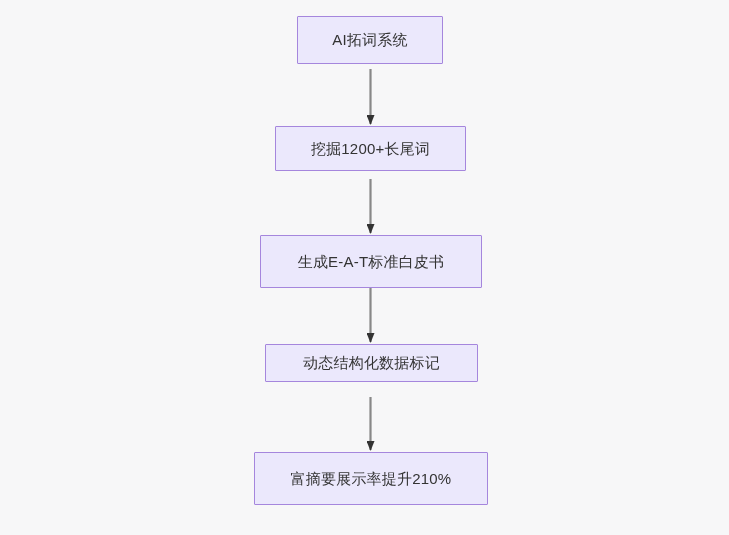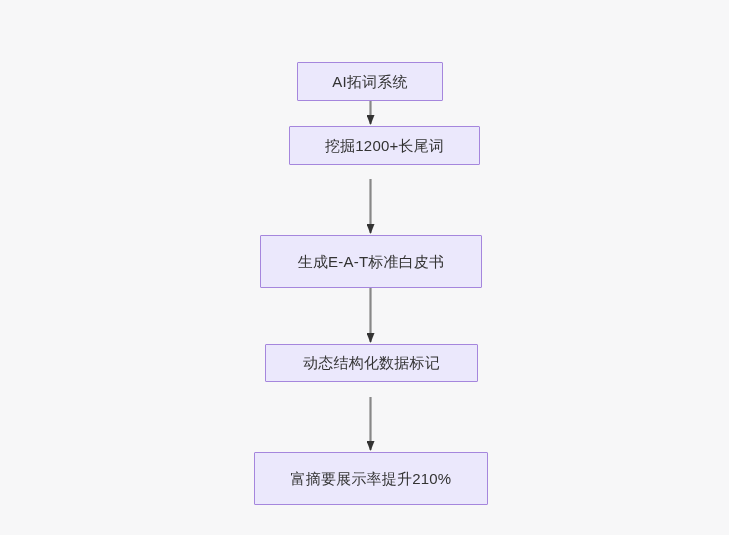--- a/index.html
+++ b/index.html
@@ -43,22 +43,22 @@
     line-height: 1.2;
     letter-spacing: 0.2px;
     white-space: nowrap;
   }
 
   .node-label {
     display: block;
   }
 
   
-  #node-0 { left: 297px; top: 16px;  width: 146px; height: 39px; margin-top: 46px; }
-  #node-1 { left: 289px; top: 126px; width: 191px; height: 39px; }
+  #node-0 { left: 297px; top: 16px;  width: 146px; height: 48px; }
+  #node-1 { left: 275px; top: 126px; width: 191px; height: 45px; }
   #node-2 { left: 260px; top: 235px; width: 222px; height: 53px; }
   #node-3 { left: 265px; top: 344px; width: 213px; height: 38px; }
   #node-4 { left: 254px; top: 452px; width: 234px; height: 53px; }
 </style>
 </head>
 <body>
 
 <div id="flowchart">
 
   <svg class="connectors" width="729" height="535" viewBox="0 0 729 535" aria-hidden="true">

